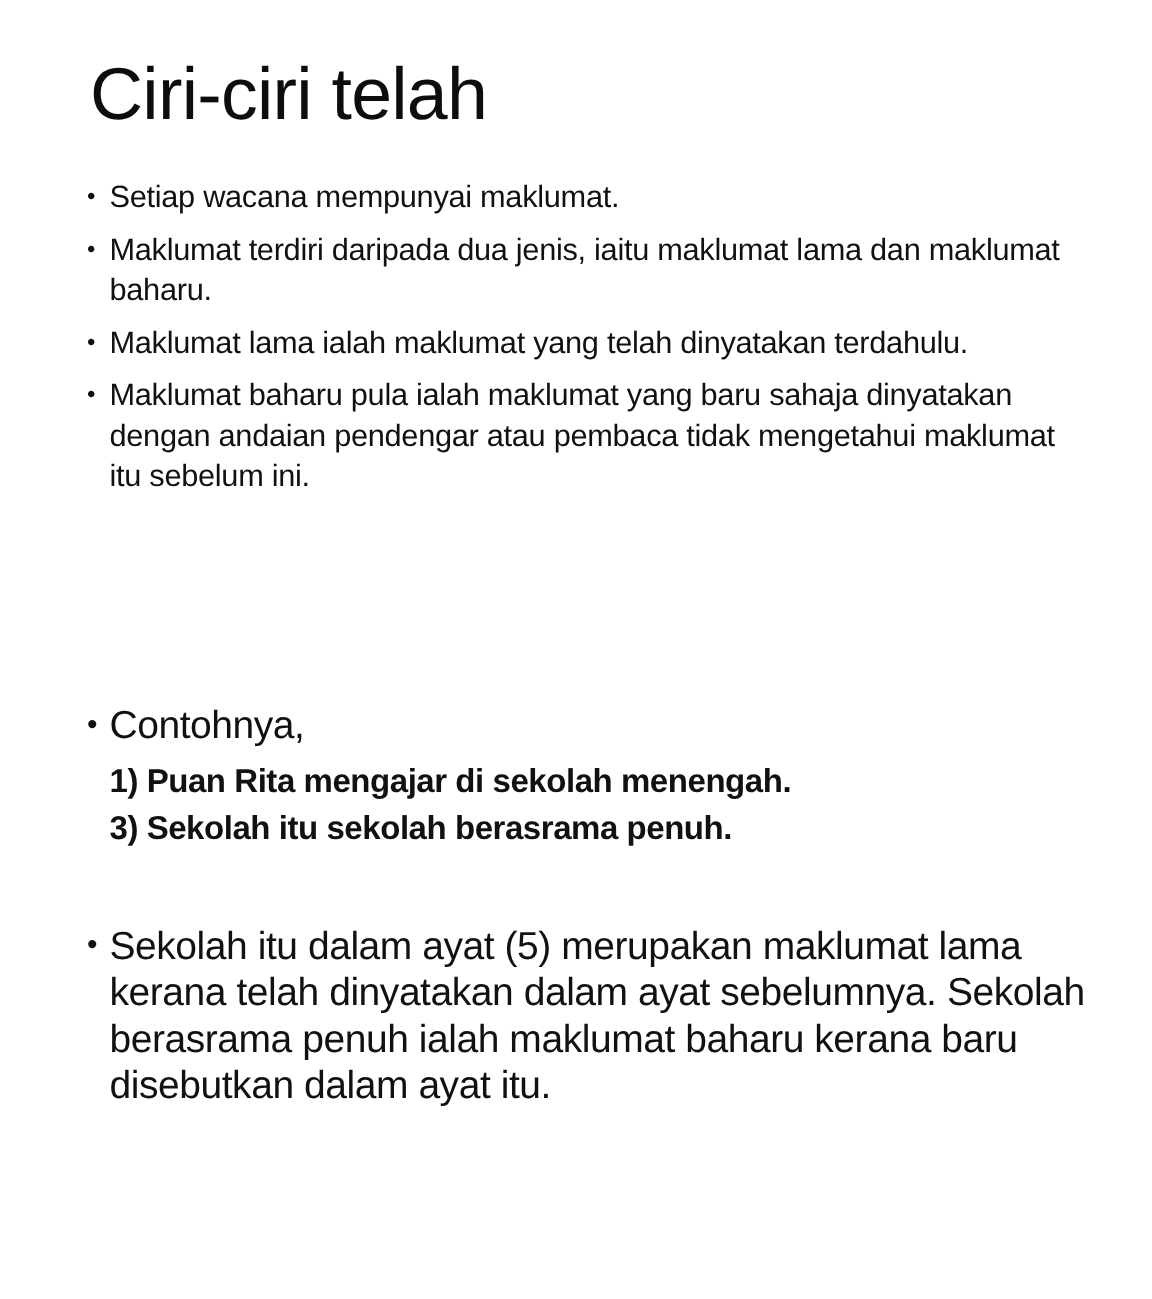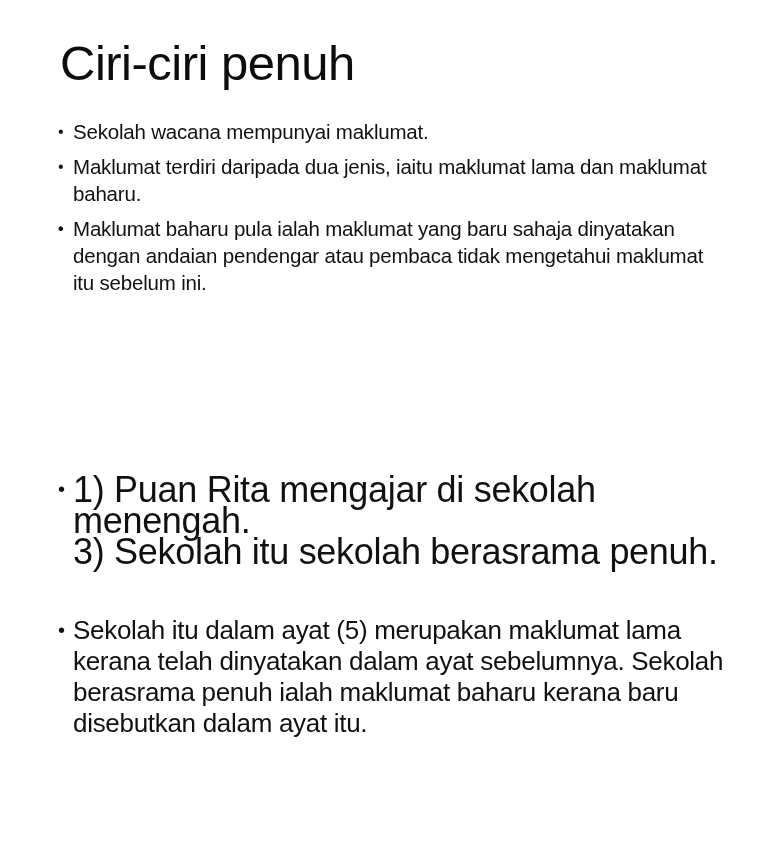--- a/index.html
+++ b/index.html
@@ -78,54 +78,57 @@
       font-size: 20px;
       line-height: 31px;
     }
     .examples {
       margin: 6px 0 0 0;
       padding: 0;
       list-style: none;
     }
     .examples li {
       padding-left: 0;
-      font-size: 36px;
+      font-size: 22px;
       line-height: 31px;
+      font-weight: bold;
     }
     .b-contoh { top: 468px; }
     .b-explain { top: 615px; }
   </style>
 </head>
 <body>
 
 <div class="slide">
 
-  <h1 class="title">Ciri-ciri penuh</h1>
+  <h1 class="title">Ciri-ciri telah</h1>
 
   <ul class="bullets-small">
     <li>
       <span class="dot">•</span>
-      <span>Sekolah wacana mempunyai maklumat.</span>
+      <span>Setiap wacana mempunyai maklumat.</span>
     </li>
     <li>
       <span class="dot">•</span>
       <span>Maklumat terdiri daripada dua jenis, iaitu maklumat lama dan maklumat baharu.</span>
     </li>
     <li>
       <span class="dot">•</span>
+      <span>Maklumat lama ialah maklumat yang telah dinyatakan terdahulu.</span>
     </li>
     <li>
       <span class="dot">•</span>
       <span>Maklumat baharu pula ialah maklumat yang baru sahaja dinyatakan dengan andaian pendengar atau pembaca tidak mengetahui maklumat itu sebelum ini.</span>
     </li>
   </ul>
 
   <ul class="bullets-large b-contoh">
     <li>
       <span class="dot">•</span>
+      <span>Contohnya,</span>
       <ol class="examples">
         <li>1) Puan Rita mengajar di sekolah menengah.</li>
         <li>3) Sekolah itu sekolah berasrama penuh.</li>
       </ol>
     </li>
   </ul>
 
   <ul class="bullets-large b-explain">
     <li>
       <span class="dot">•</span>

